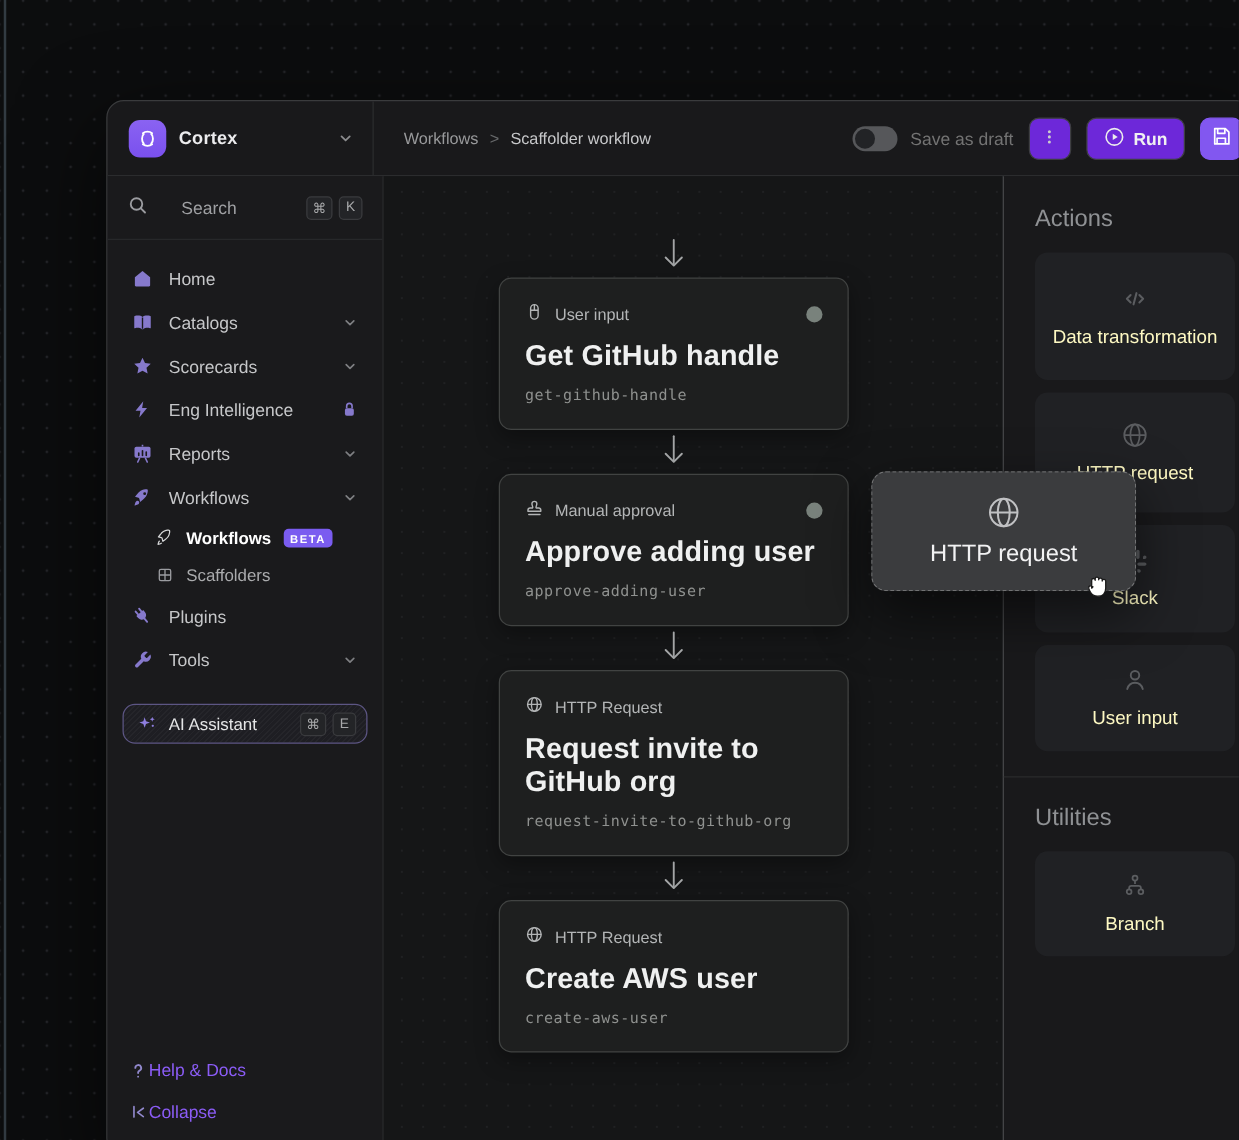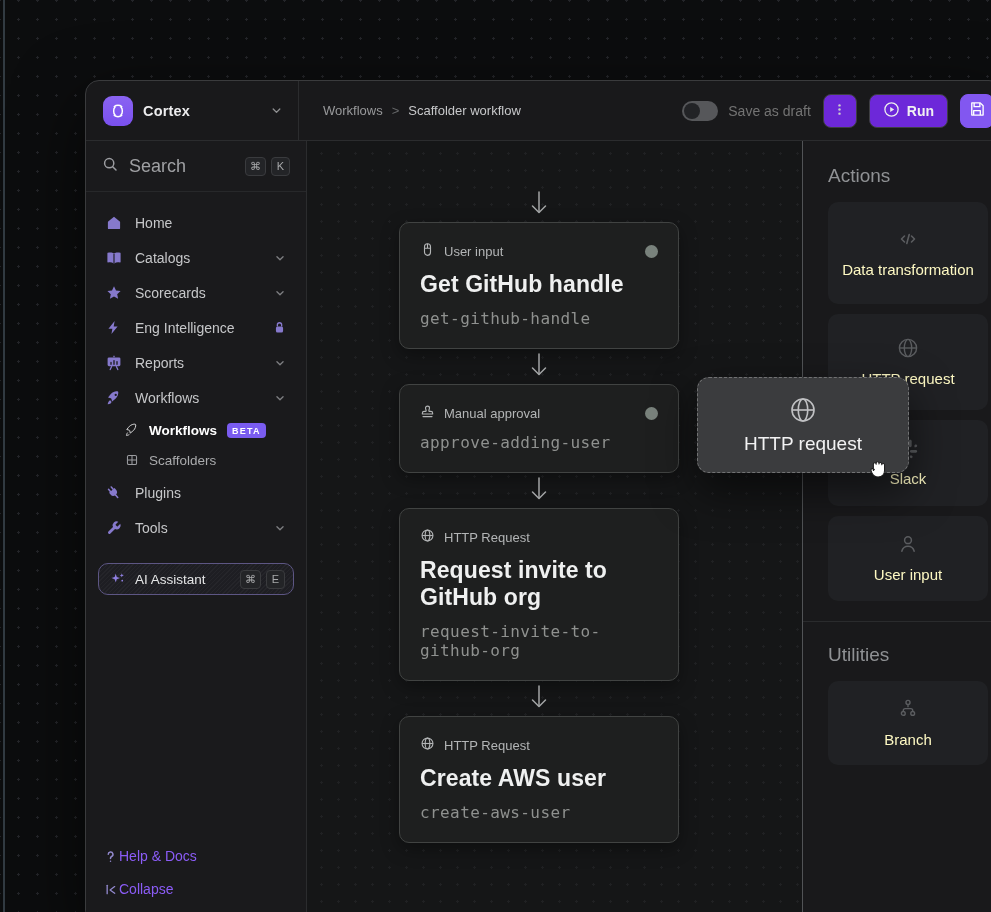--- a/index.html
+++ b/index.html
@@ -39,21 +39,21 @@
   .btn { display:inline-flex; align-items:center; justify-content:center; gap:7px; height:34px; padding:0 13px;
          border:1px solid #3e3f42; border-radius:8px; background:#6d28d9; color:#f0f0f1; font-size:14px; font-weight:700; cursor:pointer; }
   .btn-icononly { width:34px; padding:0; color:#cbcccd; }
   .btn-primary { width:34px; padding:0; background:#8257f0; border-color:#8257f0; color:#fff; }
 
   .win-body { flex:1; display:flex; min-height:0; }
 
   
   .sidebar { width:221px; flex:none; display:flex; flex-direction:column; background:#1a1a1c; border-right:1px solid #2b2c2e; }
   .search-row { height:51px; display:flex; align-items:center; gap:11px; padding:0 16px; border-bottom:1px solid #27282a; color:#9b9ca0; }
-  .search-label { font-size:18px; color:#9fa0a3; }
+  .search-label { font-size:14px; color:#9fa0a3;margin-left:16px; }
   .keys { margin-left:auto; display:flex; gap:5px; }
   .key { min-width:19px; height:19px; padding:0 4px; display:grid; place-items:center; background:#232427; border:1px solid #3a3b3e;
          border-radius:4px; font-size:11px; color:#a8a9ab; }
   .nav { padding:13px 10px 0; }
   .nav-row { height:35px; display:flex; align-items:center; gap:13px; padding:0 9px; border-radius:8px; font-size:14px; font-weight:500; color:#c6c7c9; cursor:pointer; }
   .nav-ico { width:17px; display:flex; justify-content:center; color:#8679cc; flex:none; }
   .row-end { margin-left:auto; display:flex; color:#7e7f82; }
   .sub-row { height:30px; display:flex; align-items:center; gap:10px; padding:0 9px 0 28px; font-size:13.5px; color:#aaabad; cursor:pointer; }
   .sub-row.active { color:#ffffff; font-weight:700; }
   .sub-ico { width:15px; display:flex; justify-content:center; color:#9b9ca0; flex:none; }
@@ -76,21 +76,21 @@
     background-size:17px 17px; background-position:6px 4px;
     padding:46px 0 0 92px;
   }
   .flow { width:280px; display:flex; flex-direction:column; align-items:center; }
   .arrow { color:#a3a5a6; margin:2px 0 5px; display:flex; }
   .node { width:100%; background:#1e1f1f; border:1px solid #414342; border-radius:10px; padding:19px 20px 20px;
           box-shadow:0 6px 18px rgba(0,0,0,.35); cursor:pointer; }
   .node-head { display:flex; align-items:center; gap:9px; color:#b3b5b6; font-size:13px; margin-bottom:11px; }
   .node-dot { margin-left:auto; width:13px; height:13px; border-radius:50%; background:#79827c; }
   .node-title { font-size:23px; font-weight:700; color:#eff0f0; margin-bottom:11px; letter-spacing:.1px; }
-  .node-slug { font-family:"DejaVu Sans Mono", monospace; font-size:16px; color:#8f918f; letter-spacing:.4px; }
+  .node-slug { font-family:"DejaVu Sans Mono", monospace; font-size:12px; color:#8f918f; letter-spacing:.4px; }
 
   
   .panel { width:200px; flex:none; background:#19191b; border-left:1px solid #515356; padding:24px 0 0 25px; }
   .panel-title { font-size:19px; font-weight:500; color:#8f9194; margin-bottom:15px; }
   .cardlist { display:flex; flex-direction:column; gap:10px; }
   .pcard { width:160px; background:#202124; border-radius:10px; display:flex; flex-direction:column; align-items:center; justify-content:center;
            gap:9px; padding:16px 8px; color:#fef9c3; font-size:15px; text-align:center; line-height:1.3; cursor:pointer; }
   .pcard .pico { color:#5b5d60; display:flex; }
   .panel-divider { height:1px; background:#2a2b2d; margin:20px 0 22px -25px; }
 
@@ -392,20 +392,21 @@
             <div class="node-head">
               <span>
                 <svg width="15" height="15" viewBox="0 0 16 16" fill="none" stroke="currentColor" stroke-width="1.2" stroke-linejoin="round">
                     <path d="M8 2.2c1.2 0 2.1.9 2.1 2 0 .9-.5 2-.7 2.9-.1.4.2.8.6.8h1.6c1.1 0 1.9.8 1.9 1.9v.9H2.5v-.9c0-1.1.8-1.9 1.9-1.9H6c.4 0 .7-.4.6-.8-.2-.9-.7-2-.7-2.9 0-1.1.9-2 2.1-2z"></path>
                     <path d="M3.2 13.4h9.6" stroke-linecap="round"></path>
                   </svg>
               </span>
               <span>Manual approval</span>
               <span class="node-dot"></span>
             </div>
+            <div class="node-title">Approve adding user</div>
             <div class="node-slug">approve-adding-user</div>
           </div>
 
           <span class="arrow">
             <svg width="26" height="28" viewBox="0 0 26 28" fill="none" stroke="currentColor" stroke-width="1.5" stroke-linecap="round" stroke-linejoin="round">
                 <path d="M13 3v20"></path>
                 <path d="M6.5 17 13 23.5 19.5 17"></path>
               </svg>
           </span>
 

